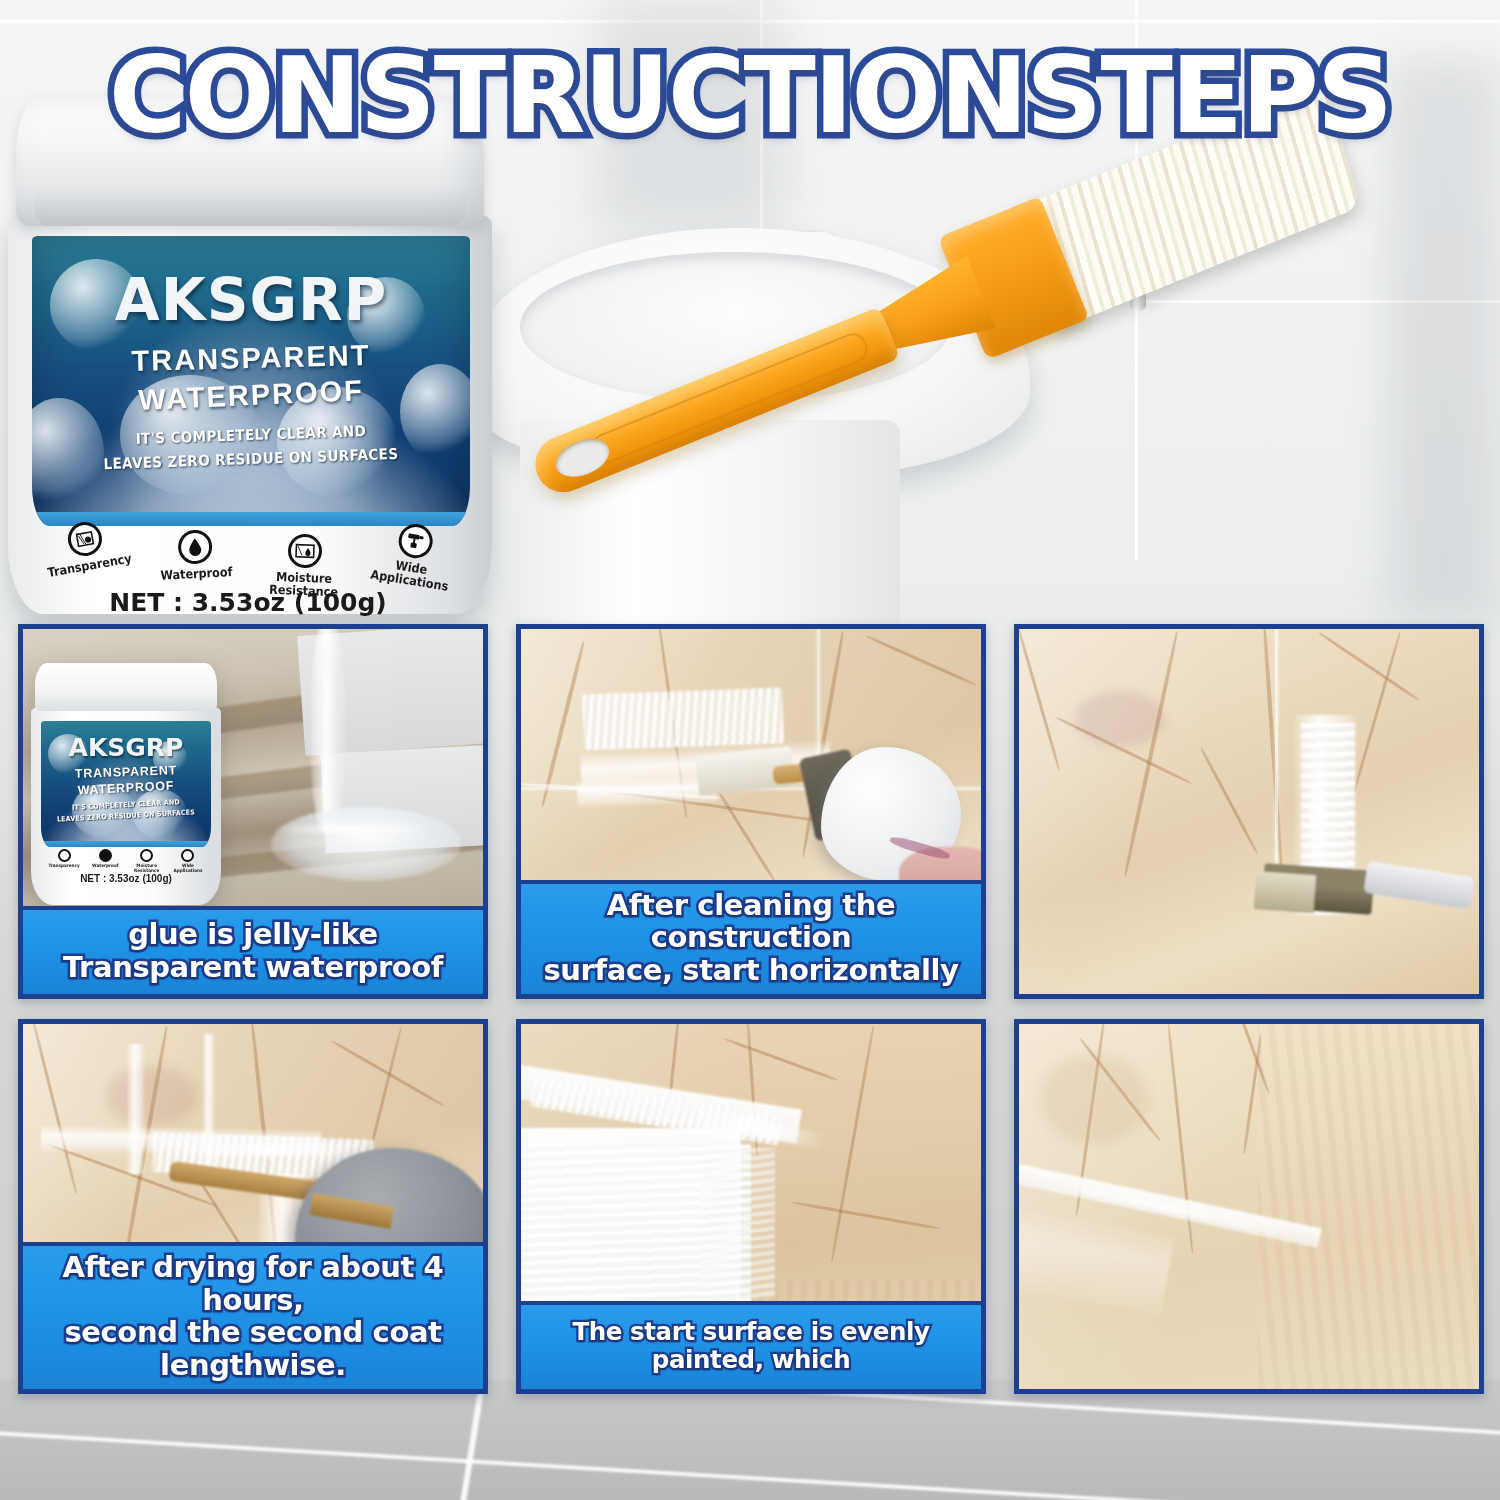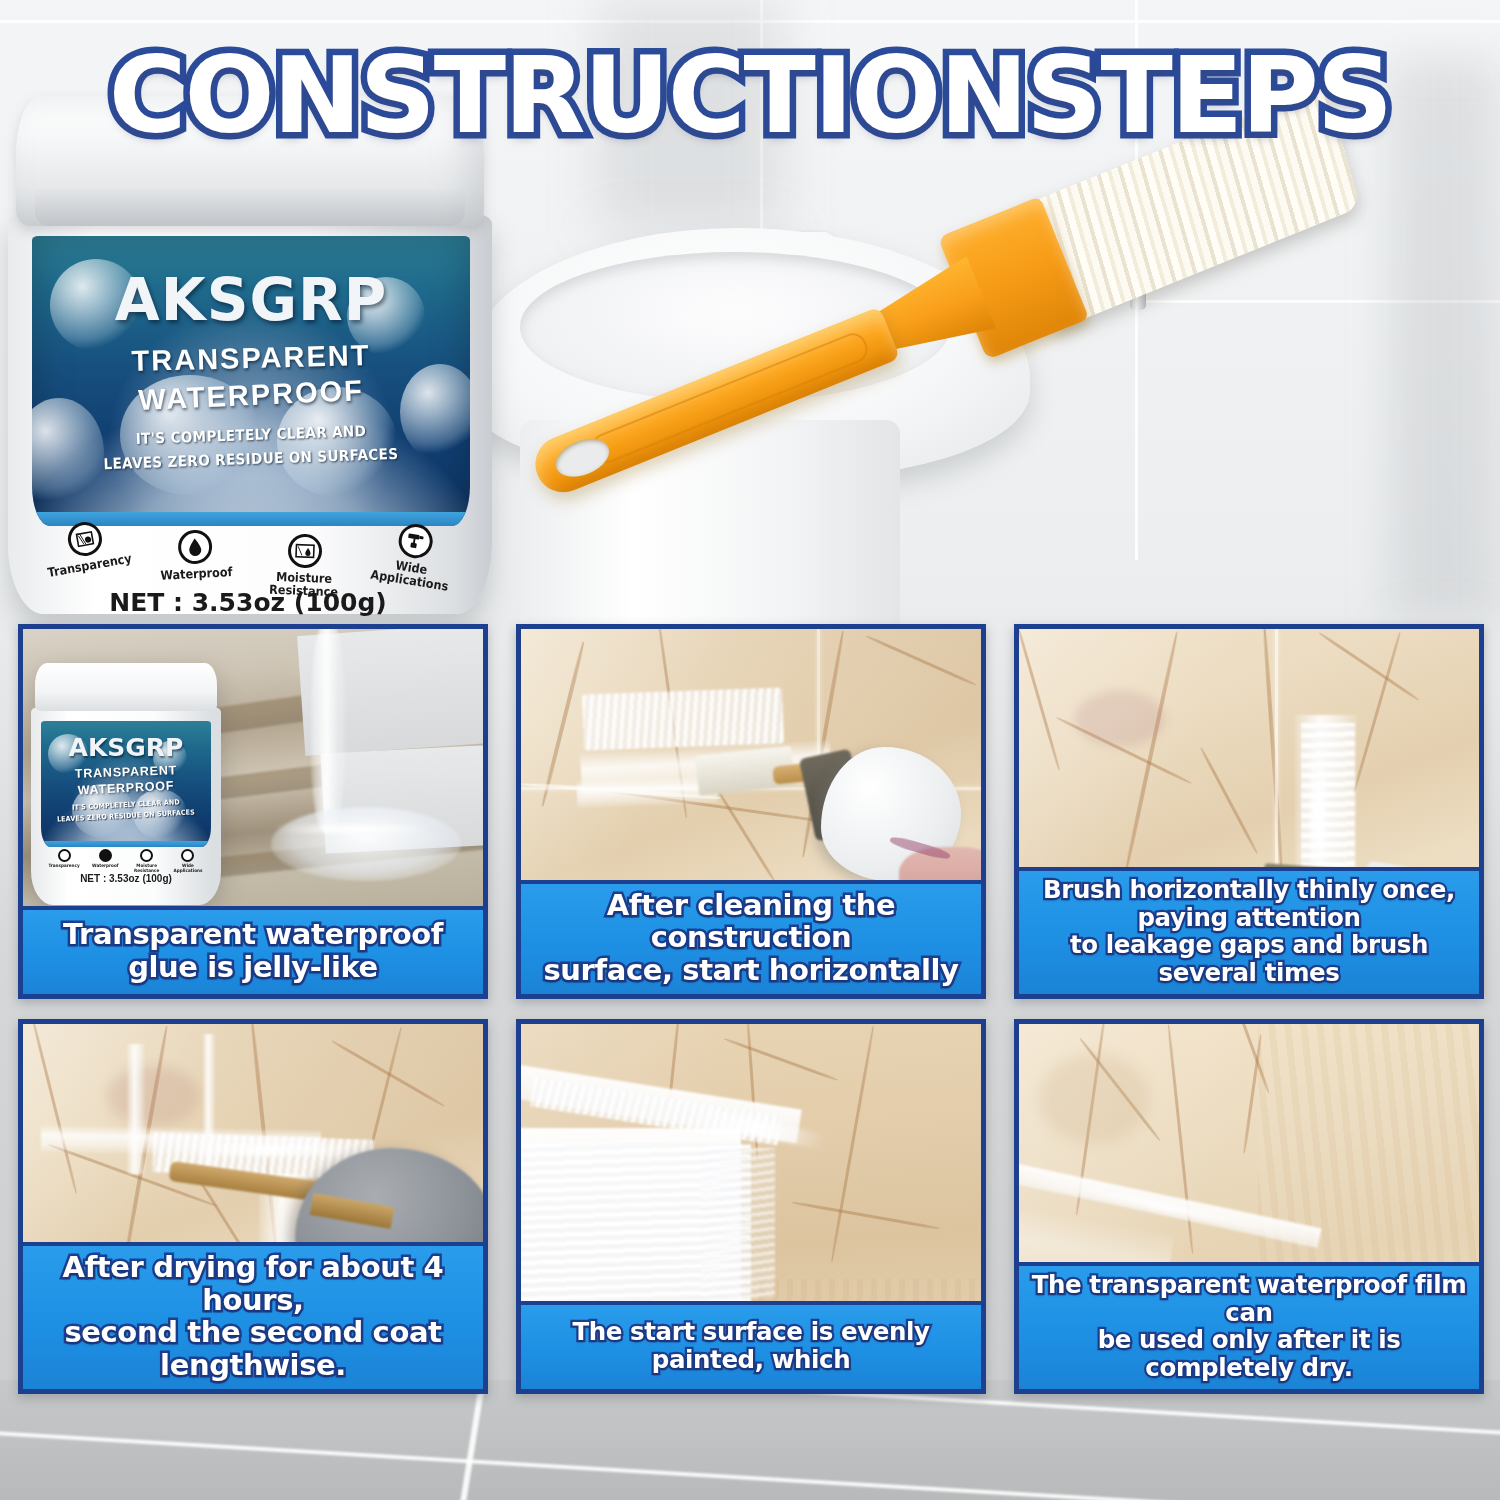--- a/index.html
+++ b/index.html
@@ -593,22 +593,22 @@
             <div class="mf">
                 <div class="mring"></div>
                 <div class="mcap">Wide Applications</div>
               </div>
           </div>
           <div class="mj-net">NET : 3.53oz (100g)</div>
         </div>
       </div>
       <div class="caption">
         <div>
+          <span>glue is jelly-like</span>
           <span>Transparent waterproof</span>
-          <span>glue is jelly-like</span>
         </div>
       </div>
     </div>
 
     <div class="panel">
       <div class="photo">
         <div class="marble"></div>
         <div class="vein" style="left:40px;  top:10px;  width:4px;  height:170px; transform:rotate(14deg);"></div>
         <div class="vein" style="left:150px; top:-10px; width:3px;  height:200px; transform:rotate(-8deg);"></div>
         <div class="vein" style="left:300px; top:0;     width:4px;  height:230px; transform:rotate(10deg);"></div>
@@ -659,26 +659,20 @@
         <div class="gloss" style="left:292px; top:100px; width:14px; height:170px;
              background: linear-gradient(180deg, rgba(255,255,255,0), rgba(255,255,255,.95), rgba(255,255,255,0));"></div>
 
         <div class="mini-brush-dark" style="left:244px; top:238px; width:110px; height:44px; transform:rotate(4deg); border-radius:4px;
              background: linear-gradient(180deg,#8c8468 42%, #5d5640 100%);"></div>
         <div class="mini-brush-head" style="left:236px; top:244px; width:60px; height:38px; transform:rotate(4deg);
              background: linear-gradient(180deg,#e3ddc6,#b5ad8e);"></div>
         <div class="mini-brush-handle" style="left:346px; top:240px; width:108px; height:32px; transform:rotate(9deg);
              background: linear-gradient(180deg,#f2f2f4,#c9ccd0);"></div>
       </div>
-      <div class="caption sm">
-        <div>
-          <span>Brush horizontally thinly once, paying attention</span>
-          <span>to leakage gaps and brush several times</span>
-        </div>
-      </div>
     </div>
 
     <div class="panel">
       <div class="photo">
         <div class="marble"></div>
         <div class="vein" style="left:30px;  top:-8px;  width:3px; height:180px; transform:rotate(-14deg);"></div>
         <div class="vein" style="left:120px; top:0;     width:4px; height:250px; transform:rotate(10deg);"></div>
         <div class="vein" style="left:240px; top:-10px; width:4px; height:260px; transform:rotate(-6deg);"></div>
         <div class="vein" style="left:350px; top:0;     width:3px; height:220px; transform:rotate(14deg);"></div>
         <div class="vein" style="left:300px; top:48px;  width:130px;height:3px;  transform:rotate(30deg);"></div>
@@ -751,22 +745,16 @@
         <div class="vein" style="left:232px; top:10px;  width:3px; height:120px; transform:rotate(8deg);"></div>
         <div class="marble" style="inset:0 0 0 52%; opacity:.55;
              background: repeating-linear-gradient(84deg, rgba(196,156,110,.16) 0 7px, rgba(255,255,255,.06) 7px 16px);"></div>
         <div class="vein" style="left:20px; top:30px; width:110px; height:90px; background:rgba(205,175,135,.25); border-radius:50%; filter:blur(7px);"></div>
 
         <div class="glue-h" style="left:-26px; top:170px; width:330px; height:20px; transform:rotate(12deg);
                     background: linear-gradient(180deg, rgba(255,255,255,.96), rgba(250,251,253,.6));"></div>
         <div class="gloss" style="left:0; top:178px; width:290px; height:9px; transform:rotate(12deg);"></div>
         <div class="glue-h" style="left:-30px; top:196px; width:180px; height:80px; transform:rotate(10deg); opacity:.45;"></div>
       </div>
-      <div class="caption sm">
-        <div>
-          <span>The transparent waterproof film can</span>
-          <span>be used only after it is completely dry.</span>
-        </div>
-      </div>
     </div>
 
   </div>
 </div>
 
 </body></html>

